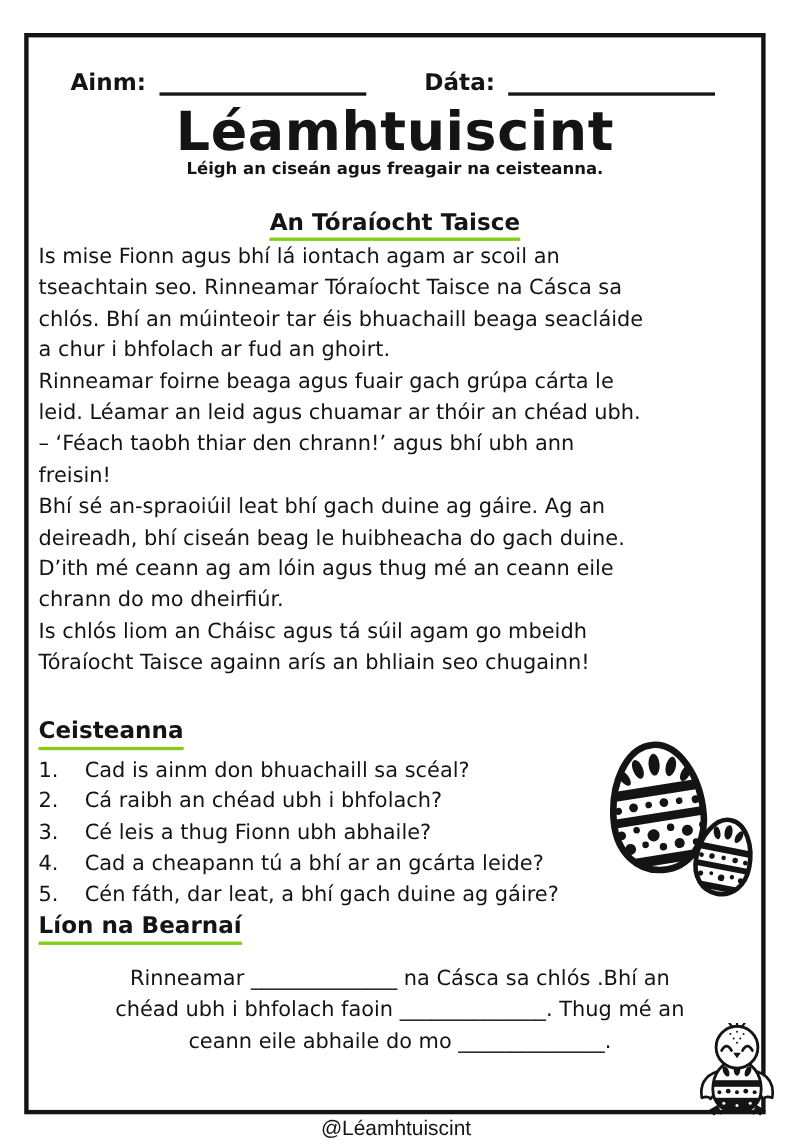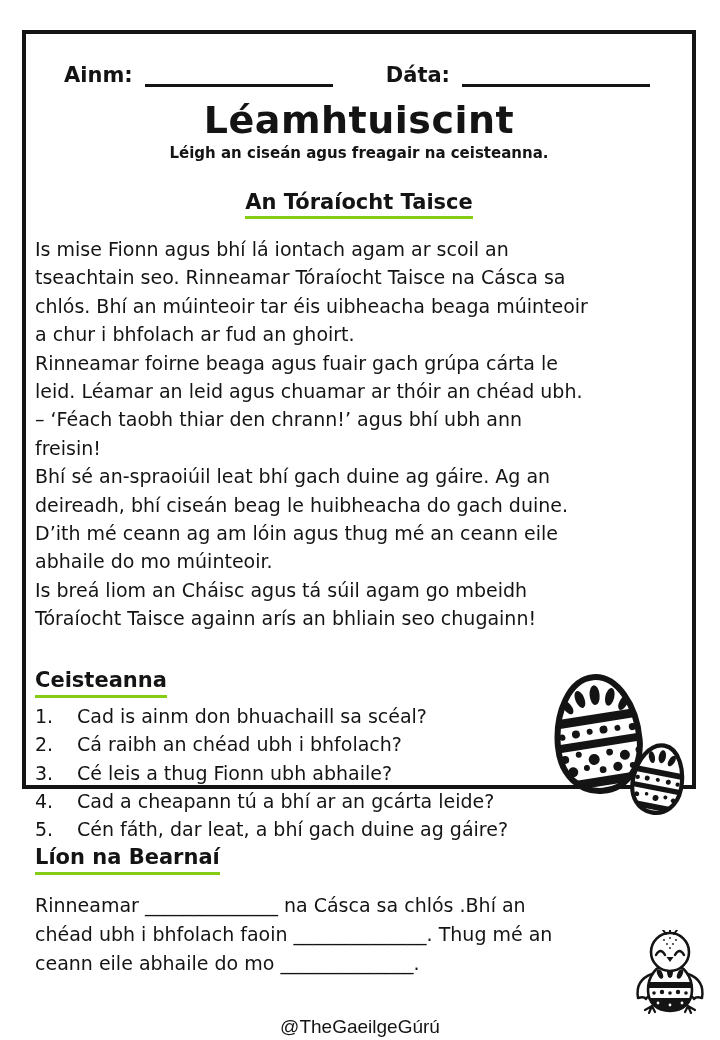--- a/index.html
+++ b/index.html
@@ -3,51 +3,51 @@
 <meta charset="utf-8">
 <style>
   html,body{margin:0;padding:0;}
   body{
     width:720px;height:1040px;position:relative;
     background:#ffffff;color:#141414;
     font-family:"DejaVu Sans",sans-serif;
     overflow:hidden;
   }
   .sheet{
-    position:absolute;left:22px;top:30px;width:674px;height:759px;
+    position:absolute;left:22px;top:30px;width:674px;height:983px;
     border:4px solid #141414;box-sizing:border-box;background:#fff;
   }
   
   .name-row{
     display:flex;align-items:flex-end;
     margin:26px 42px 0 38px;font-size:21px;font-weight:600;
   }
   .blank-line{
     display:inline-block;height:24px;border-bottom:3px solid #141414;
     margin-left:12px;
   }
   .blank-name{width:188px;}
   .blank-date{width:188px;}
   .row-spacer{flex:1;}
   
-  .title{margin-top:10px;text-align:center;font-size:38px;font-weight:bold;letter-spacing:.5px;line-height:46px;}
+  .title{margin-top:10px;text-align:center;font-size:49px;font-weight:bold;letter-spacing:.5px;line-height:46px;}
   .subtitle{text-align:center;font-size:15px;font-weight:bold;line-height:20px;}
   .story-head{margin-top:26px;text-align:center;font-size:21px;font-weight:bold;line-height:26px;}
   .underlined{display:inline-block;border-bottom:3px solid #84cc16;padding-bottom:1px;}
   
-  .story{margin:16px 0 0 9px;font-size:19px;line-height:28.4px;white-space:nowrap;}
+  .story{margin:0 0 0 9px;font-size:19px;line-height:28.4px;white-space:nowrap;}
   
   .q-head{margin:34px 0 4px 9px;font-size:21px;font-weight:bold;line-height:27px;}
   .q-list{margin-left:9px;font-size:19px;line-height:28.4px;}
   .q-row{display:flex;}
   .q-num{width:42px;flex:none;}
   .q-text{white-space:nowrap;}
   
   .fill-head{margin:0 0 16px 9px;font-size:21px;font-weight:bold;line-height:27px;}
-  .fill{margin:4px 0 0 9px;font-size:19px;line-height:29px;white-space:nowrap;}
+  .fill{margin:4px 0 0 9px;font-size:19px;line-height:29px;white-space:nowrap;text-align:center;}
   
   .footer{
     position:absolute;left:0;top:1016px;width:720px;text-align:center;
     font-family:"Liberation Sans",sans-serif;font-size:19px;color:#141414;
   }
   
   .egg-large{position:absolute;left:522px;top:638px;width:100px;height:124px;transform:rotate(-5deg);}
   .egg-small{position:absolute;left:602px;top:708px;width:60px;height:74px;transform:rotate(11deg);}
   .chick{position:absolute;left:604px;top:896px;width:80px;height:84px;}
 </style>
@@ -67,31 +67,31 @@
   <div class="title">Léamhtuiscint</div>
   <div class="subtitle">Léigh an ciseán agus freagair na ceisteanna.</div>
 
   <div class="story-head">
     <span class="underlined">An Tóraíocht Taisce</span>
   </div>
 
   <div class="story">
     <div>Is mise Fionn agus bhí lá iontach agam ar scoil an</div>
     <div>tseachtain seo. Rinneamar Tóraíocht Taisce na Cásca sa</div>
-    <div>chlós. Bhí an múinteoir tar éis uibheacha beaga múinteoir</div>
+    <div>chlós. Bhí an múinteoir tar éis bhuachaill beaga seacláide</div>
     <div>a chur i bhfolach ar fud an ghoirt.</div>
     <div>Rinneamar foirne beaga agus fuair gach grúpa cárta le</div>
     <div>leid. Léamar an leid agus chuamar ar thóir an chéad ubh.</div>
     <div>– ‘Féach taobh thiar den chrann!’ agus bhí ubh ann</div>
     <div>freisin!</div>
     <div>Bhí sé an-spraoiúil leat bhí gach duine ag gáire. Ag an</div>
     <div>deireadh, bhí ciseán beag le huibheacha do gach duine.</div>
     <div>D’ith mé ceann ag am lóin agus thug mé an ceann eile</div>
-    <div>abhaile do mo múinteoir.</div>
-    <div>Is breá liom an Cháisc agus tá súil agam go mbeidh</div>
+    <div>chrann do mo dheirfiúr.</div>
+    <div>Is chlós liom an Cháisc agus tá súil agam go mbeidh</div>
     <div>Tóraíocht Taisce againn arís an bhliain seo chugainn!</div>
   </div>
 
   <div class="q-head">
     <span class="underlined">Ceisteanna</span>
   </div>
 
   <div class="q-list">
     <div class="q-row">
       <span class="q-num">1.</span>
@@ -249,13 +249,13 @@
     </g>
     <g stroke="#141414" stroke-width="2.4" fill="none" stroke-linecap="round">
       <path d="M26 25 q4.5 -8 9 0"></path>
       <path d="M45 25 q4.5 -8 9 0"></path>
     </g>
     <path d="M36.5 27 L43.5 27 L40 32 Z" fill="#141414"></path>
   </svg>
 
 </div>
 
-<div class="footer">@TheGaeilgeGúrú</div>
+<div class="footer">@Léamhtuiscint</div>
 
 </body></html>

